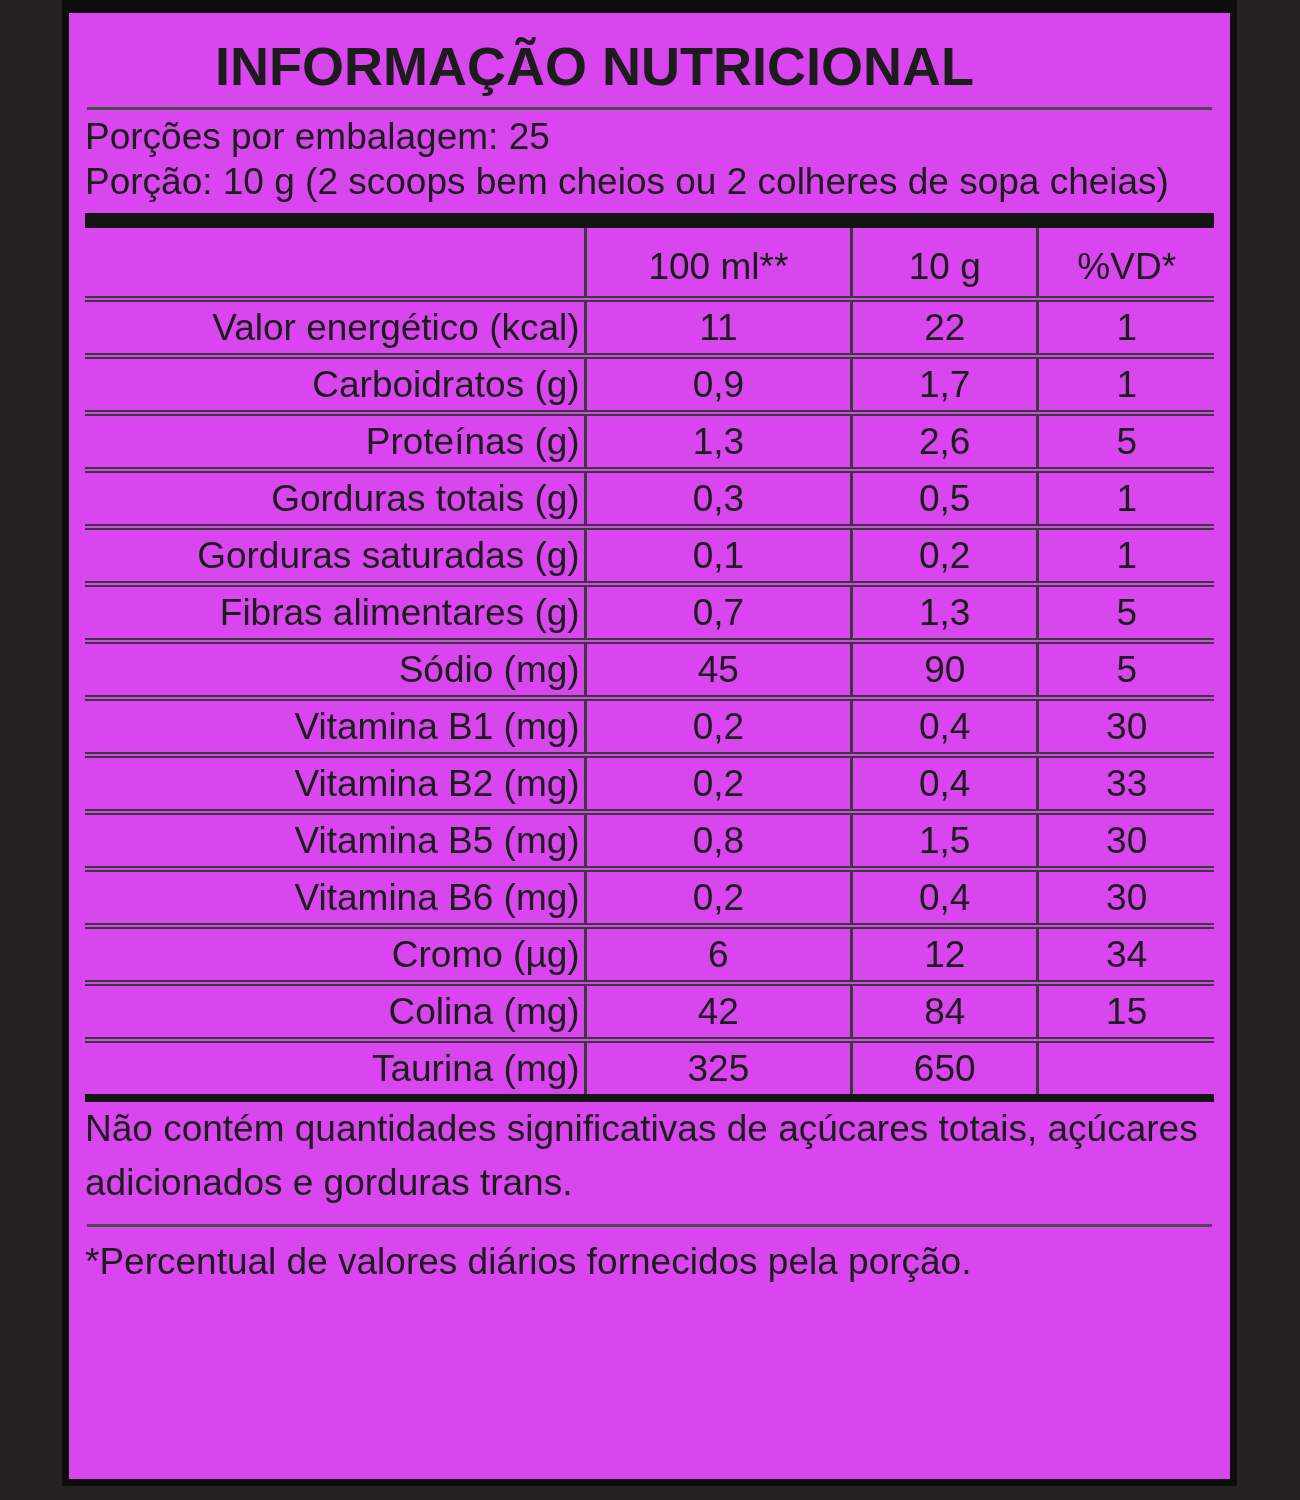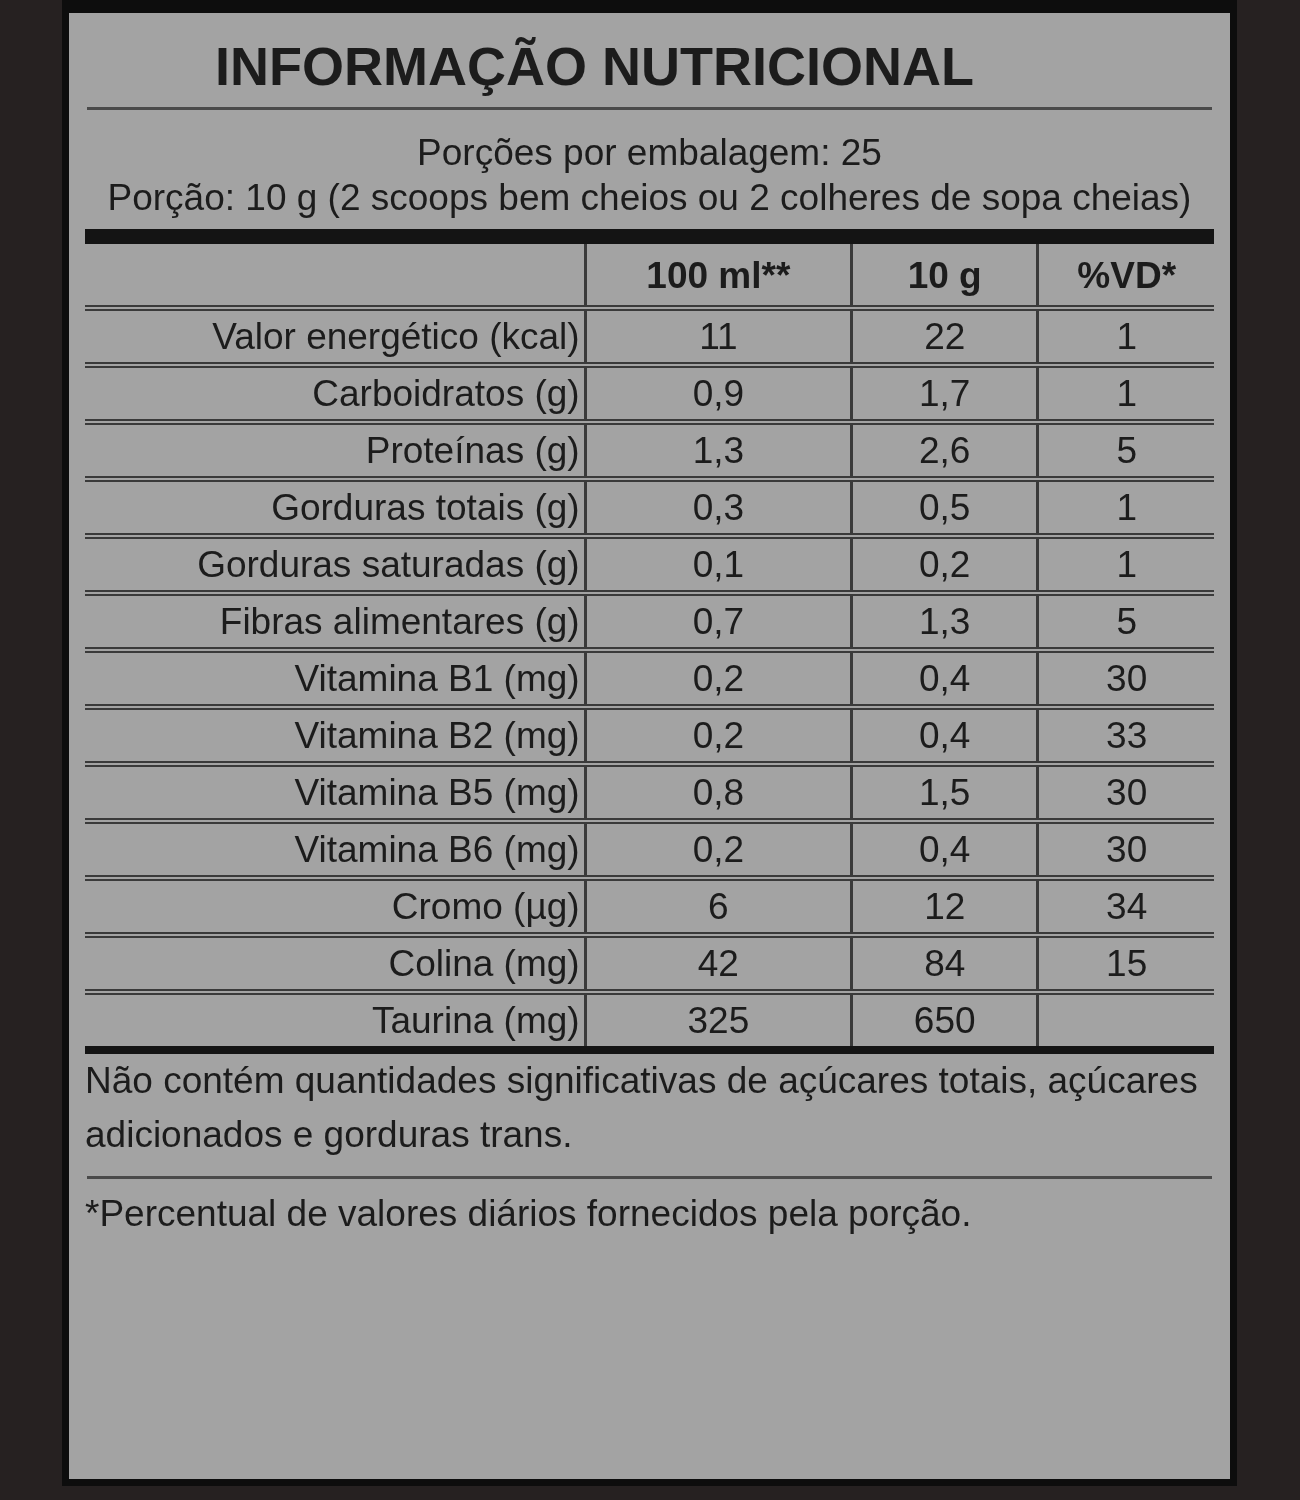--- a/index.html
+++ b/index.html
@@ -15,42 +15,41 @@
     overflow: hidden;
     position: relative;
   }
   .panel {
     position: absolute;
     left: 62px;
     top: 0;
     width: 1175px;
     height: 1486px;
     box-sizing: border-box;
-    background: #a3a3a3;
+    background: #d946ef;
     border: 7px solid #0d0d0d;
     border-top-width: 13px;
     padding: 0 16px;
   }
   .title {
     margin: 22px 0 0 0;
     font-size: 54px;
     font-weight: bold;
     text-align: center;
     letter-spacing: 0px;
     transform: translateX(-55px);
     white-space: nowrap;
   }
   .rule {
     height: 3px;
     background: #4a4a4a;
     margin: 10px 2px 0 2px;
   }
   .serving-block {
-    margin-top: 20px;
-    text-align: center;
+    margin-top: 4px;
   }
   .serving-line {
     font-size: 37px;
     line-height: 45px;
     white-space: nowrap;
   }
   .thick-bar {
     height: 15px;
     background: #141414;
     margin-top: 9px;
@@ -61,23 +60,23 @@
     table-layout: fixed;
     font-size: 37px;
   }
   table.nutrition th, table.nutrition td {
     padding: 3px 4px;
     line-height: 45px;
     overflow: hidden;
     white-space: nowrap;
   }
   table.nutrition th {
-    font-weight: bold;
+    font-weight: normal;
     text-align: center;
-    padding-top: 9px;
+    padding-top: 16px;
     padding-bottom: 7px;
   }
   col.c-label { width: 44.3%; }
   col.c-100ml { width: 23.6%; }
   col.c-10g   { width: 16.5%; }
   col.c-vd    { width: 15.6%; }
   table.nutrition th + th, table.nutrition td + td {
     border-left: 3px solid #3a3a3a;
     text-align: center;
   }
@@ -174,20 +173,26 @@
           <td>0,2</td>
           <td>1</td>
         </tr>
         <tr>
           <td>Fibras alimentares (g)</td>
           <td>0,7</td>
           <td>1,3</td>
           <td>5</td>
         </tr>
         <tr>
+          <td>Sódio (mg)</td>
+          <td>45</td>
+          <td>90</td>
+          <td>5</td>
+        </tr>
+        <tr>
           <td>Vitamina B1 (mg)</td>
           <td>0,2</td>
           <td>0,4</td>
           <td>30</td>
         </tr>
         <tr>
           <td>Vitamina B2 (mg)</td>
           <td>0,2</td>
           <td>0,4</td>
           <td>33</td>

